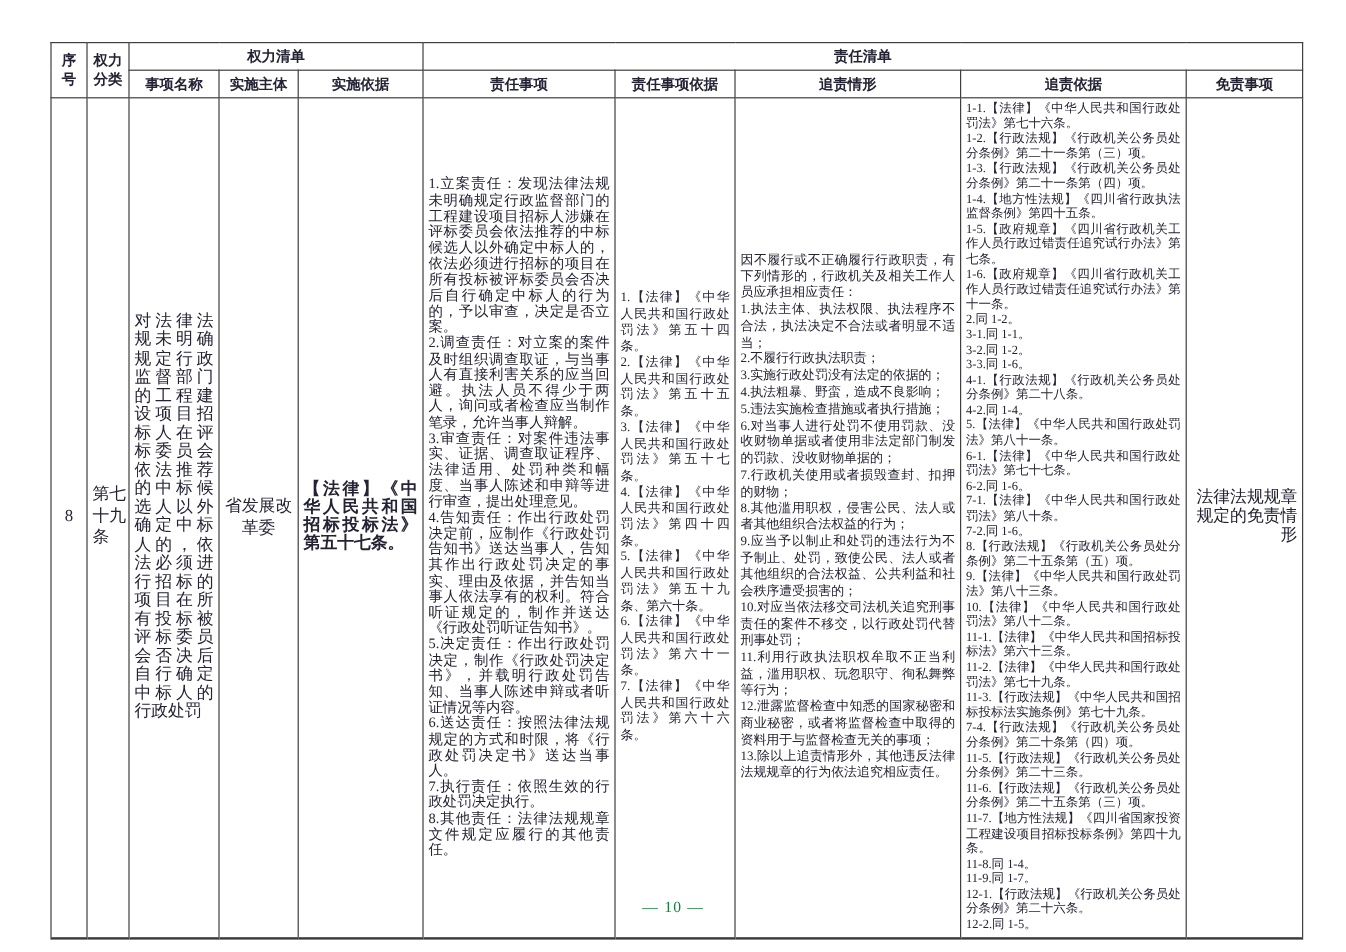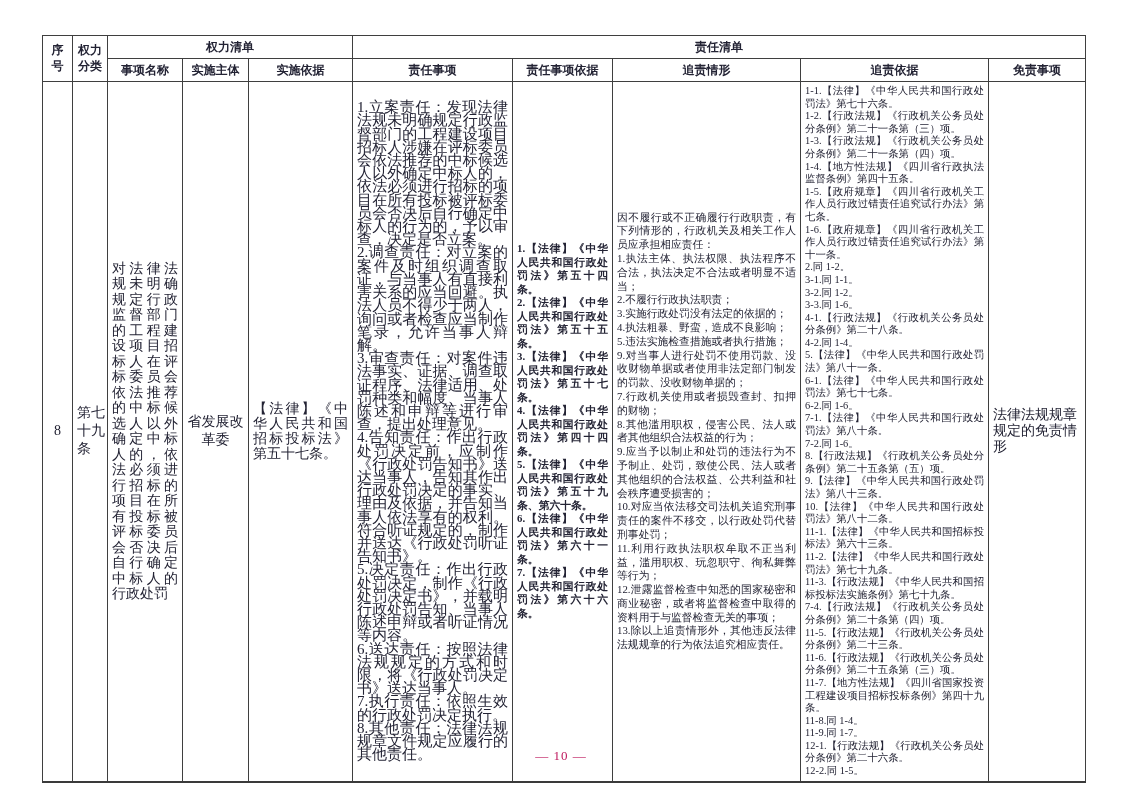--- a/index.html
+++ b/index.html
@@ -23,33 +23,33 @@
     height:20px; line-height:1.25;
   }
   tbody tr { height:660px; }
   tbody td { vertical-align:middle; font-size:14px; padding:3px 4px; }
   .narrow1 { width:1.3em; margin:0 auto; line-height:1.3; }
   .narrow2 { width:2.3em; margin:0 auto; line-height:1.3; }
   .center { text-align:center; }
   .just { text-align:justify; word-break:break-all; line-height:13.5px; }
   .list .para { text-align:justify; word-break:break-all; line-height:13.2px; }
   .c-itemname .just { line-height:15.5px; }
-  .c-implbasis .just { line-height:15px; }
-  .c-duty { font-size:15px; }
+  .c-implbasis .just { line-height:15px;font-weight:bold; }
+  .c-duty { font-size:12px; }
   .c-dutybasis { font-size:10.8px; }
-  .c-dutybasis .para { line-height:13.5px;font-weight:bold; }
+  .c-dutybasis .para { line-height:13.5px; }
   .c-acc { font-size:10.8px; }
   .c-acc .para { line-height:13.8px; }
   .c-accbasis { font-size:10.4px; vertical-align:top; }
   .c-accbasis .para { line-height:12.6px; }
-  .c-exempt { text-align:left;font-family:Liberation Mono, monospace; }
+  .c-exempt { text-align:right;font-family:Liberation Mono, monospace; }
   .c-exempt .exline { line-height:16px; }
   .footer {
     position:absolute; left:0; right:0; top:748px; text-align:center;
-    font-size:13px; color:#be185d; letter-spacing:1px;
+    font-size:13px; color:#15803d; letter-spacing:1px;
   }
 </style>
 </head>
 <body>
 
 <div class="page">
 
   <table class="doc-table">
     <colgroup>
       <col style="width:30px">
@@ -123,21 +123,21 @@
         </td>
         <td class="c-acc">
           <div class="list">
             <div class="para">因不履行或不正确履行行政职责，有下列情形的，行政机关及相关工作人员应承担相应责任：</div>
             <div class="list">
                 <div class="para">1.执法主体、执法权限、执法程序不合法，执法决定不合法或者明显不适当；</div>
                 <div class="para">2.不履行行政执法职责；</div>
                 <div class="para">3.实施行政处罚没有法定的依据的；</div>
                 <div class="para">4.执法粗暴、野蛮，造成不良影响；</div>
                 <div class="para">5.违法实施检查措施或者执行措施；</div>
-                <div class="para">9.对当事人进行处罚不使用罚款、没收财物单据或者使用非法定部门制发的罚款、没收财物单据的；</div>
+                <div class="para">6.对当事人进行处罚不使用罚款、没收财物单据或者使用非法定部门制发的罚款、没收财物单据的；</div>
                 <div class="para">7.行政机关使用或者损毁查封、扣押的财物；</div>
                 <div class="para">8.其他滥用职权，侵害公民、法人或者其他组织合法权益的行为；</div>
                 <div class="para">9.应当予以制止和处罚的违法行为不予制止、处罚，致使公民、法人或者其他组织的合法权益、公共利益和社会秩序遭受损害的；</div>
                 <div class="para">10.对应当依法移交司法机关追究刑事责任的案件不移交，以行政处罚代替刑事处罚；</div>
                 <div class="para">11.利用行政执法职权牟取不正当利益，滥用职权、玩忽职守、徇私舞弊等行为；</div>
                 <div class="para">12.泄露监督检查中知悉的国家秘密和商业秘密，或者将监督检查中取得的资料用于与监督检查无关的事项；</div>
                 <div class="para">13.除以上追责情形外，其他违反法律法规规章的行为依法追究相应责任。</div>
               </div>
           </div>
         </td>

